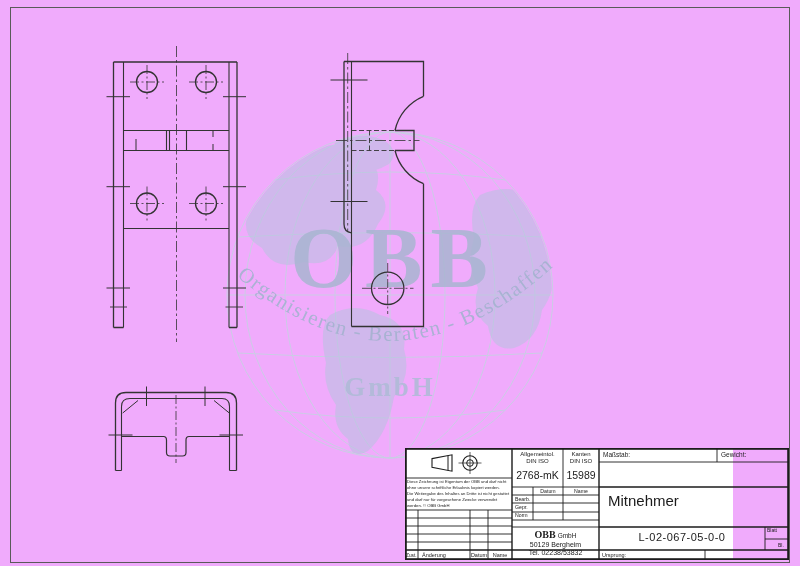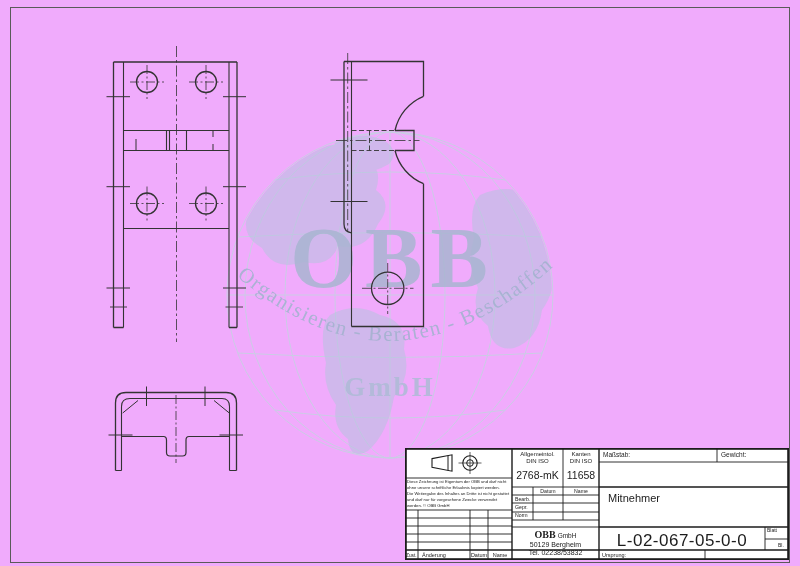--- a/index.html
+++ b/index.html
@@ -3,21 +3,21 @@
 <meta charset="utf-8">
 <style>
   html,body{margin:0;padding:0;background:#fff;}
   .page{position:relative;width:800px;height:566px;background:#f0abfc;overflow:hidden;
         font-family:"Liberation Sans",sans-serif;color:#222;}
   .frame{position:absolute;left:10px;top:7px;width:778px;height:554px;
          border:1.5px solid #5a5a5a;pointer-events:none;}
   svg{position:absolute;left:0;top:0;}
   .wm text{font-family:"Liberation Serif",serif;}
   
-  .tb{position:absolute;left:405px;top:448px;width:384px;height:112px;background:#fff;}
+  .tb{position:absolute;left:405px;top:448px;width:328px;height:112px;background:#fff;}
   .tb .txt{position:absolute;line-height:1.15;color:#1c1c1c;white-space:nowrap;}
   .c{text-align:center;}
   .small6{font-size:6px;}
   .small5{font-size:5.2px;}
   .disc{position:absolute;left:2px;top:31px;width:206px;transform:scale(.5);
         transform-origin:0 0;font-size:8.4px;line-height:1.4;color:#222;white-space:nowrap;}
 </style>
 </head>
 <body>
 
@@ -130,41 +130,41 @@
       <div>und darf nur für vorgesehene Zwecke verwendet</div>
       <div>werden. © OBB GmbH</div>
     </div>
 
     <div class="txt small6 c" style="left:107px;top:3px;width:51px;">Allgemeintol.</div>
     <div class="txt small6 c" style="left:107px;top:10px;width:51px;">DIN ISO</div>
     <div class="txt c" style="left:107px;top:21px;width:51px;font-size:10.5px;">2768-mK</div>
 
     <div class="txt small6 c" style="left:158px;top:3px;width:36px;">Kanten</div>
     <div class="txt small6 c" style="left:158px;top:10px;width:36px;">DIN ISO</div>
-    <div class="txt c" style="left:158px;top:21px;width:36px;font-size:10.5px;">11658</div>
+    <div class="txt c" style="left:158px;top:21px;width:36px;font-size:10.5px;">15989</div>
 
     <div class="txt" style="left:198px;top:3px;font-size:6.5px;">Maßstab:</div>
     <div class="txt" style="left:316px;top:3px;font-size:6.5px;">Gewicht:</div>
 
-    <div class="txt" style="left:203px;top:44px;font-size:11px;">Mitnehmer</div>
+    <div class="txt" style="left:203px;top:44px;font-size:15px;">Mitnehmer</div>
 
     <div class="txt small5 c" style="left:128px;top:40.5px;width:30px;">Datum</div>
     <div class="txt small5 c" style="left:158px;top:40.5px;width:36px;">Name</div>
     <div class="txt small5" style="left:110px;top:48.5px;">Bearb.</div>
     <div class="txt small5" style="left:110px;top:56.5px;">Gepr.</div>
     <div class="txt small5" style="left:110px;top:65px;">Norm</div>
 
     <div class="txt c" style="left:107px;top:81px;width:87px;font-size:7px;">
       <span style="font-family:'Liberation Serif',serif;font-weight:bold;font-size:10px;">OBB</span>
       <span style="font-size:6.5px;">GmbH</span>
       <div>50129 Bergheim</div>
       <div>Tel. 02238/53832</div>
     </div>
 
-    <div class="txt c" style="left:194px;top:83px;width:166px;font-size:17px;letter-spacing:0.5px;">L-02-067-05-0-0</div>
+    <div class="txt c" style="left:194px;top:83px;width:166px;font-size:11px;letter-spacing:0.5px;">L-02-067-05-0-0</div>
 
     <div class="txt" style="left:362px;top:80px;font-size:5px;">Blatt</div>
     <div class="txt" style="left:373px;top:95px;font-size:5px;">Bl.</div>
 
     <div class="txt" style="left:197px;top:104px;font-size:5.5px;">Ursprung:</div>
 
     <div class="txt" style="left:1px;top:104.5px;font-size:4.8px;">Zust.</div>
     <div class="txt" style="left:17px;top:104px;font-size:5.5px;">Änderung</div>
     <div class="txt c" style="left:65px;top:104px;width:18px;font-size:5.5px;">Datum</div>
     <div class="txt c" style="left:83px;top:104px;width:24px;font-size:5.5px;">Name</div>

